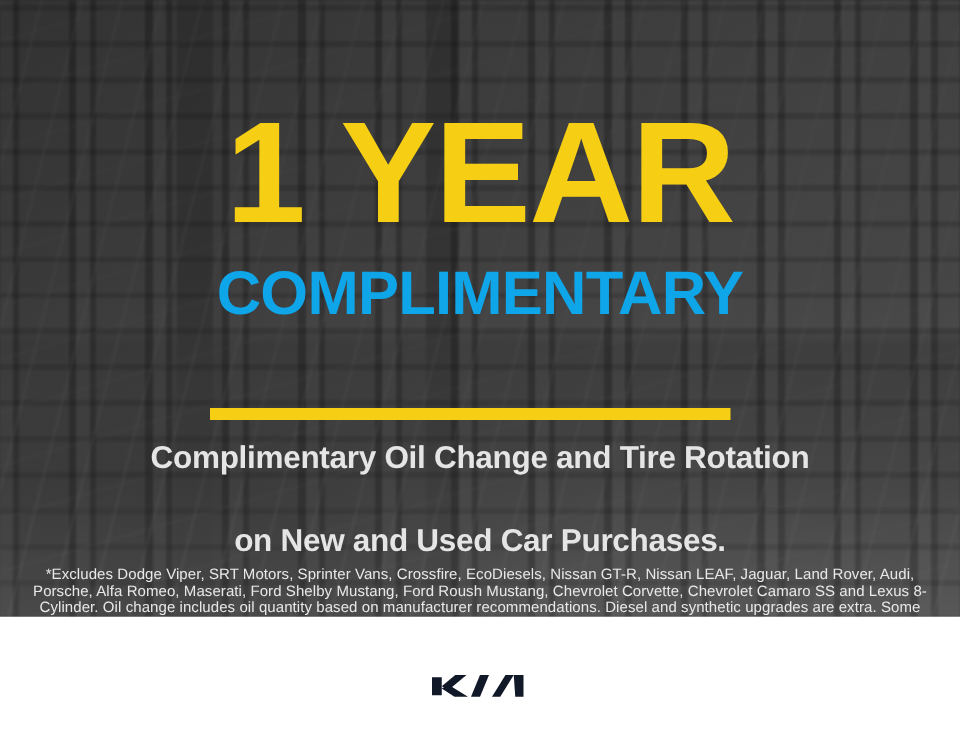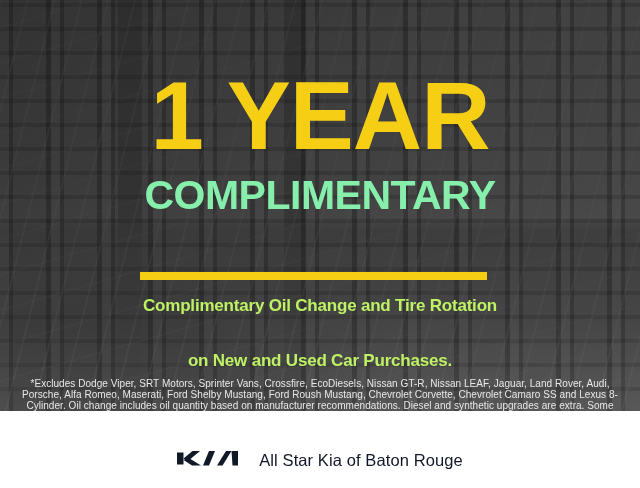--- a/index.html
+++ b/index.html
@@ -107,21 +107,21 @@
     letter-spacing: -1px;
     color: #F6CF15;
     white-space: nowrap;
   }
 
   .headline-sub {
     position: absolute;
     left: 0;
     right: 0;
     top: 176px;
-    color: #86efac;
+    color: #0ea5e9;
     font-weight: 700;
     font-size: 41px;
     line-height: 38px;
     letter-spacing: -0.5px;
   }
   .headline-sub .line2 {
     display: block;
     font-size: 44px;
     line-height: 46px;
     letter-spacing: 0px;
@@ -136,23 +136,23 @@
     height: 8px;
     background: #F6CF15;
   }
 
   
   .offer-copy {
     position: absolute;
     left: 18px;
     right: 18px;
     top: 291px;
-    color: #bef264;
+    color: #e5e5e5;
     font-weight: 700;
-    font-size: 17px;
+    font-size: 21px;
     line-height: 29px;
     letter-spacing: -0.2px;
   }
   .offer-copy .line2 { display: block; margin-top: 26px; }
 
   
   .disclaimer {
     position: absolute;
     left: 12px;
     right: 12px;
@@ -230,18 +230,17 @@
             <path d="M44 34 L96 66 L60 66 L26 44 Z"></path>
 
             <path d="M104 66 L128 8 L152 8 L128 66 Z"></path>
 
             <path d="M160 66 L196 8 L218 8 L182 66 Z"></path>
             <path d="M218 8 L244 8 L244 66 L222 66 Z"></path>
           </g>
         </svg>
       </span>
 
-      <span class="dealer-name">All Star Kia of Baton Rouge</span>
 
     </div>
   </div>
 
 </div>
 
 </body></html>

